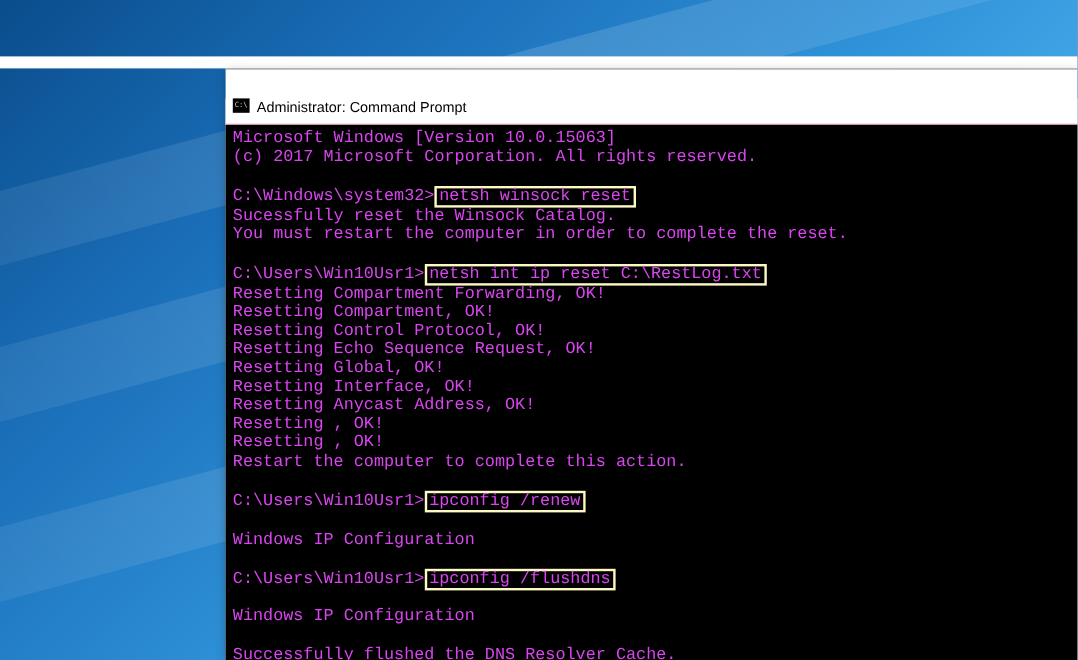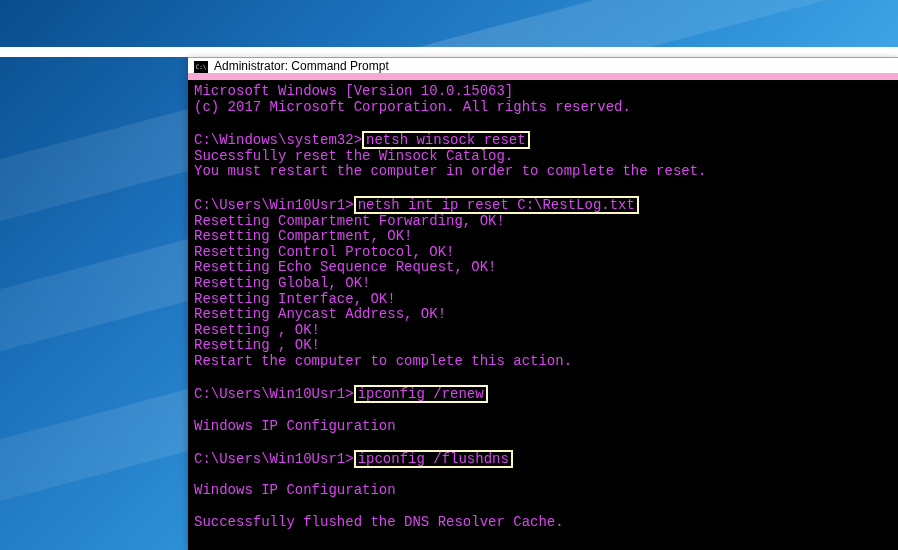--- a/index.html
+++ b/index.html
@@ -43,25 +43,26 @@
       background: #fff;
       border-top: 1px solid #a0a0a0;
       box-shadow: 0 2px 8px rgba(0,0,0,0.3);
       display: flex;
       flex-direction: column;
     }
     .title-bar {
       height: 22px;
       background: #fff;
       display: flex;
-      align-items: flex-end;
+      align-items: flex-start;
       padding: 0 6px;
       gap: 6px;
-      border-bottom: 7px solid #f9a8d4;
+      border-bottom: 1px solid #f9a8d4;
       flex-shrink: 0;
+      margin-top: 24px;
     }
     .title-icon {
       width: 14px;
       height: 12px;
       background: #000;
       display: flex;
       align-items: center;
       justify-content: center;
       flex-shrink: 0;
     }

